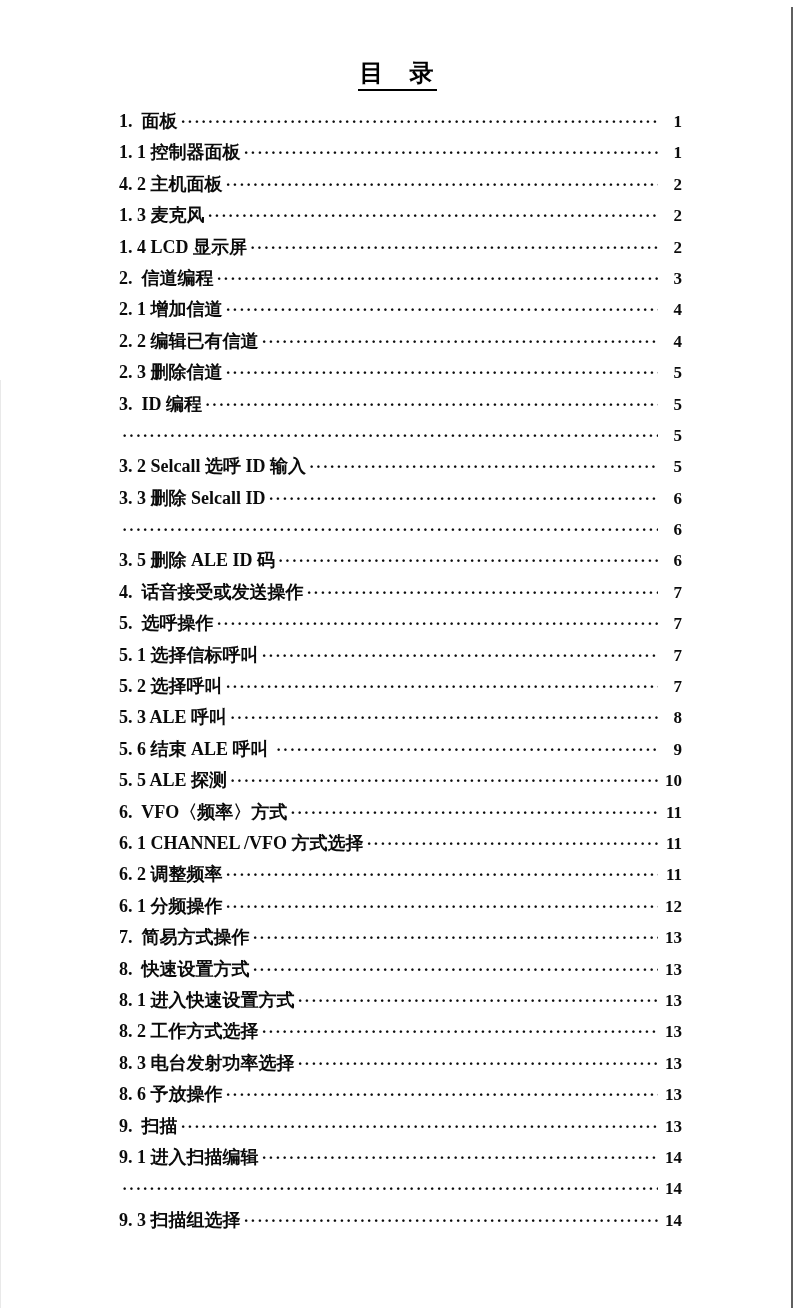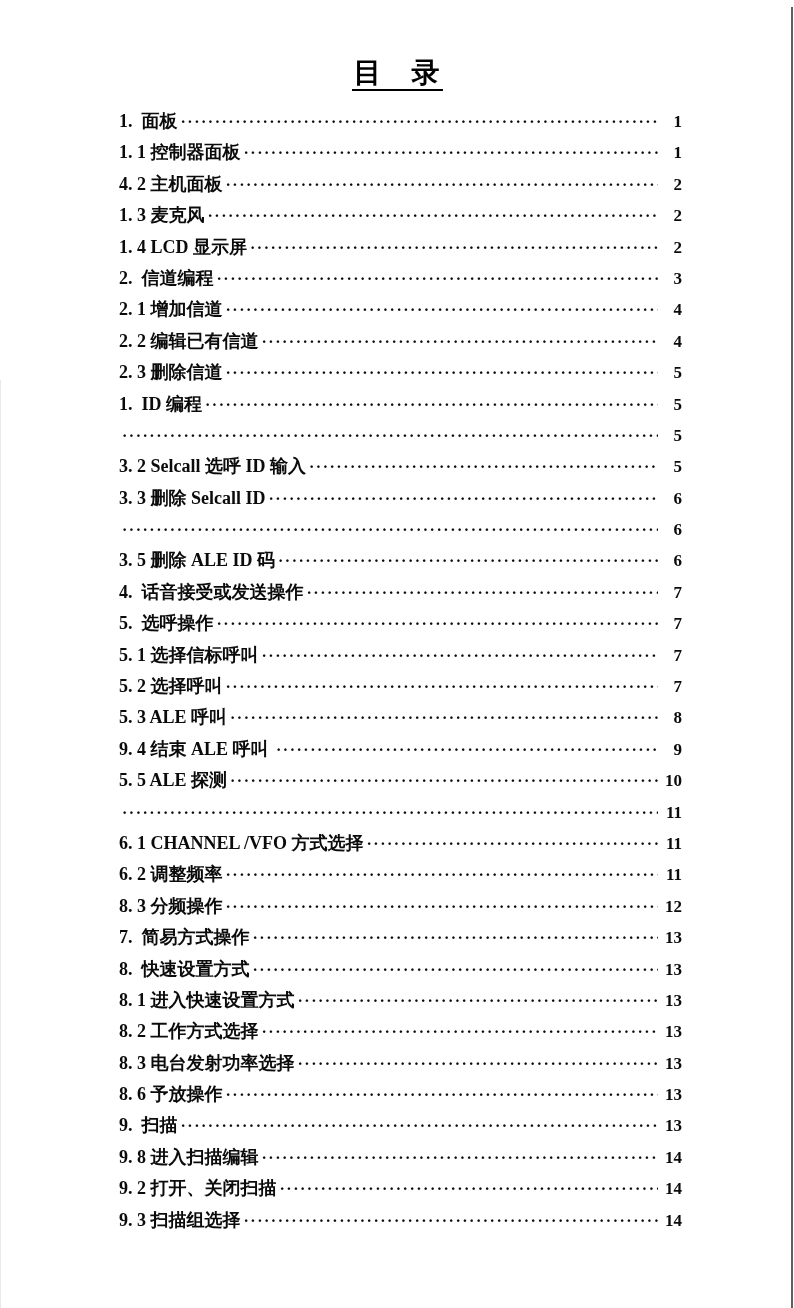--- a/index.html
+++ b/index.html
@@ -35,37 +35,37 @@
     left: 0;
     width: 1px;
     background: #e9e9e9;
   }
   .title-wrap {
     padding-top: 58px;
     text-align: center;
   }
   .doc-title {
     display: inline-block;
-    font-size: 28px;
+    font-size: 24px;
     font-weight: bold;
     line-height: 30px;
     letter-spacing: 1px;
     color: #000000;
     border-bottom: 2px solid #000000;
     padding: 0 2px 1px 2px;
     white-space: pre;
   }
   .toc-list {
     margin-top: 15px;
     padding-left: 119px;
     padding-right: 112px;
   }
   .toc-row {
     display: flex;
-    align-items: flex-end;
+    align-items: center;
     height: 31.4px;
     line-height: 31.4px;
   }
   .toc-label {
     font-size: 18px;
     font-weight: bold;
     white-space: pre;
     flex: 0 0 auto;
     color: #0b0b0b;
   }
@@ -145,21 +145,21 @@
     <span class="toc-page">4</span>
   </div>
 
   <div class="toc-row">
     <span class="toc-label">2. 3 删除信道</span>
     <span class="dot-leader">····························································································································································································································</span>
     <span class="toc-page">5</span>
   </div>
 
   <div class="toc-row">
-    <span class="toc-label">1.  ID 编程</span>
+    <span class="toc-label">3.  ID 编程</span>
     <span class="dot-leader">····························································································································································································································</span>
     <span class="toc-page">5</span>
   </div>
 
   <div class="toc-row">
     <span class="dot-leader">····························································································································································································································</span>
     <span class="toc-page">5</span>
   </div>
 
   <div class="toc-row">
@@ -209,50 +209,51 @@
     <span class="toc-page">7</span>
   </div>
 
   <div class="toc-row">
     <span class="toc-label">5. 3 ALE 呼叫</span>
     <span class="dot-leader">····························································································································································································································</span>
     <span class="toc-page">8</span>
   </div>
 
   <div class="toc-row">
-    <span class="toc-label">9. 4 结束 ALE 呼叫 </span>
+    <span class="toc-label">5. 6 结束 ALE 呼叫 </span>
     <span class="dot-leader">····························································································································································································································</span>
     <span class="toc-page">9</span>
   </div>
 
   <div class="toc-row">
     <span class="toc-label">5. 5 ALE 探测</span>
     <span class="dot-leader">····························································································································································································································</span>
     <span class="toc-page">10</span>
   </div>
 
   <div class="toc-row">
+    <span class="toc-label">6.  VFO〈频率〉方式</span>
     <span class="dot-leader">····························································································································································································································</span>
     <span class="toc-page">11</span>
   </div>
 
   <div class="toc-row">
     <span class="toc-label">6. 1 CHANNEL /VFO 方式选择</span>
     <span class="dot-leader">····························································································································································································································</span>
     <span class="toc-page">11</span>
   </div>
 
   <div class="toc-row">
     <span class="toc-label">6. 2 调整频率</span>
     <span class="dot-leader">····························································································································································································································</span>
     <span class="toc-page">11</span>
   </div>
 
   <div class="toc-row">
-    <span class="toc-label">8. 3 分频操作</span>
+    <span class="toc-label">6. 1 分频操作</span>
     <span class="dot-leader">····························································································································································································································</span>
     <span class="toc-page">12</span>
   </div>
 
   <div class="toc-row">
     <span class="toc-label">7.  简易方式操作</span>
     <span class="dot-leader">····························································································································································································································</span>
     <span class="toc-page">13</span>
   </div>
 
@@ -286,27 +287,26 @@
     <span class="toc-page">13</span>
   </div>
 
   <div class="toc-row">
     <span class="toc-label">9.  扫描</span>
     <span class="dot-leader">····························································································································································································································</span>
     <span class="toc-page">13</span>
   </div>
 
   <div class="toc-row">
-    <span class="toc-label">9. 8 进入扫描编辑</span>
+    <span class="toc-label">9. 1 进入扫描编辑</span>
     <span class="dot-leader">····························································································································································································································</span>
     <span class="toc-page">14</span>
   </div>
 
   <div class="toc-row">
-    <span class="toc-label">9. 2 打开、关闭扫描</span>
     <span class="dot-leader">····························································································································································································································</span>
     <span class="toc-page">14</span>
   </div>
 
   <div class="toc-row">
     <span class="toc-label">9. 3 扫描组选择</span>
     <span class="dot-leader">····························································································································································································································</span>
     <span class="toc-page">14</span>
   </div>
 </div>

